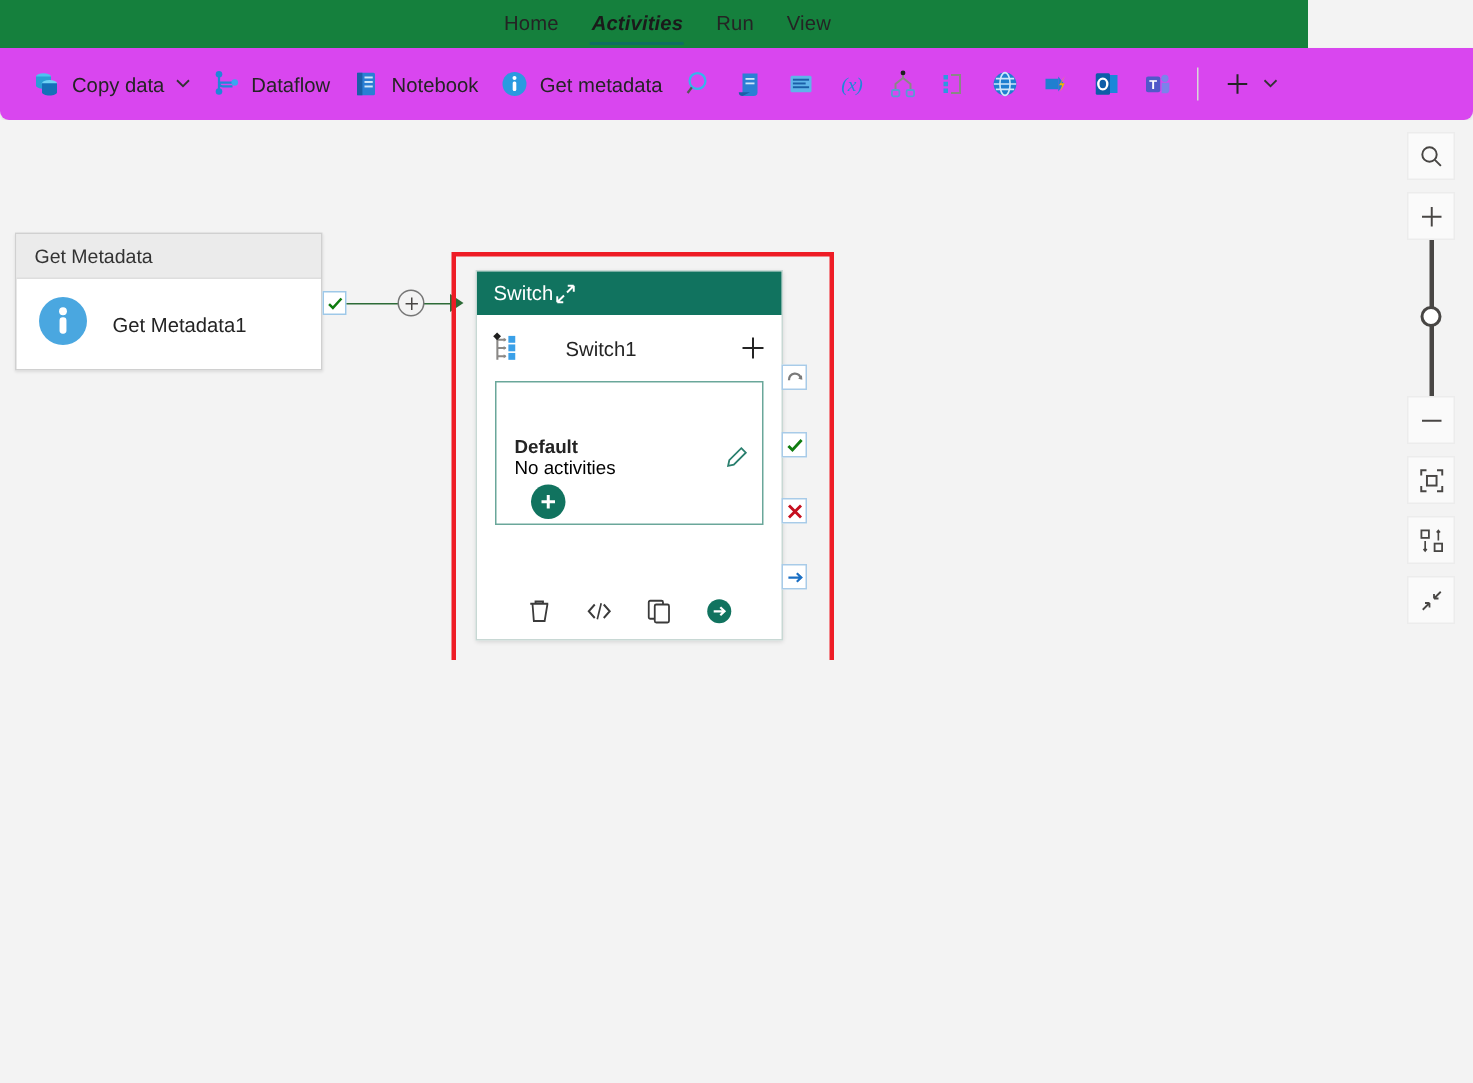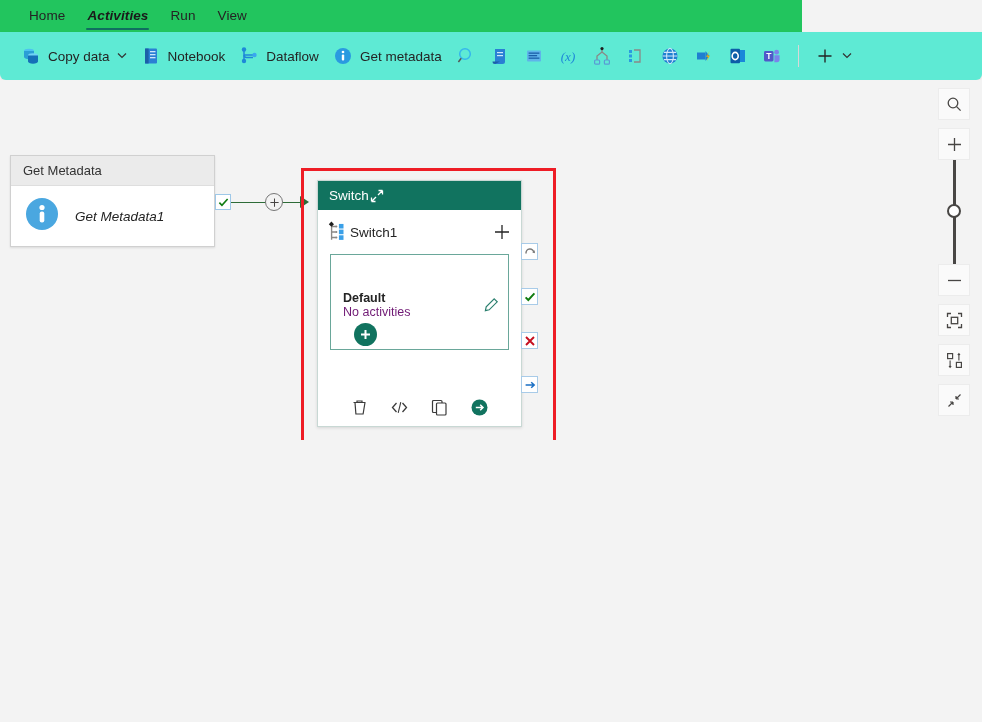--- a/index.html
+++ b/index.html
@@ -8,37 +8,37 @@
     width: 982px; height: 722px;
     font-family: "Liberation Sans", sans-serif;
     background: #ffffff;
     overflow: hidden;
     -webkit-font-smoothing: antialiased;
   }
   #app { position: relative; width: 982px; height: 722px; background: #f3f3f3; }
 
   
   .ribbon-tabs {
-    position: absolute; left: 0; top: 0; width: 802px; height: 32px;
-    background: #22c55e; display: flex; align-items: center; padding-left: 18px;
+    position: absolute; left: 0; top: 0; width: 872px; height: 32px;
+    background: #15803d; display: flex; align-items: center; padding-left: 18px; justify-content: center;
   }
   .ribbon-tab {
     position: relative; font-size: 13.5px; color: #242424; padding: 0 11px;
     height: 32px; line-height: 32px; cursor: pointer; letter-spacing: .1px;
   }
   .ribbon-tab.active { font-weight: bold; color: #1a1a1a; font-style: italic; }
   .ribbon-tab.active::after {
     content: ""; position: absolute; left: 10px; right: 10px; bottom: 2px;
     height: 2.5px; background: #0f6e60; border-radius: 2px;
   }
 
   
   .ribbon-bar {
     position: absolute; left: 0; top: 32px; width: 982px; height: 48px;
-    background: #5eead4; border-radius: 0 0 6px 6px;
+    background: #d946ef; border-radius: 0 0 6px 6px;
     display: flex; align-items: center; padding-left: 14px;
     box-shadow: 0 1px 2px rgba(0,0,0,0.08);
   }
   .tb-item {
     display: flex; align-items: center; height: 34px; padding: 0 7px;
     border-radius: 4px; cursor: pointer; white-space: nowrap;
   }
   .tb-label { font-size: 13.5px; color: #242424; margin-left: 7px; }
   .tb-caret { margin-left: 7px; font-size: 9px; color: #444; }
   .tb-icon { width: 20px; height: 20px; display: block; flex: 0 0 20px; }
@@ -56,21 +56,21 @@
   .node-getmeta {
     position: absolute; left: 10px; top: 75px; width: 205px; height: 92px;
     background: #ffffff; border: 1px solid #d0d0d0;
     box-shadow: 0 1px 2px rgba(0,0,0,.10);
   }
   .gm-header {
     height: 30px; background: #ebebeb; border-bottom: 1px solid #dedede;
     font-size: 13px; color: #333; display: flex; align-items: center; padding-left: 12px;
   }
   .gm-body { display: flex; align-items: center; height: 60px; padding-left: 12px; }
-  .gm-name { font-size: 13.5px; color: #242424; margin-left: 14px; font-style: italic; }
+  .gm-name { font-size: 13.5px; color: #242424; margin-left: 14px; }
 
   
   .gm-check {
     position: absolute; left: 215px; top: 114px; width: 16px; height: 16px;
     background: #fff; border: 1px solid #9ec8e8; display: flex;
     align-items: center; justify-content: center;
   }
   .gm-check svg { width: 11px; height: 11px; }
 
   
@@ -105,29 +105,29 @@
   .sw-header {
     height: 29px; background: #11735f; display: flex; align-items: center;
     padding: 0 8px 0 11px;
   }
   .sw-title { font-size: 13.5px; color: #ffffff; }
   .sw-expand { width: 16px; height: 16px; cursor: pointer; }
   .sw-row {
     height: 44px; display: flex; align-items: center; padding: 0 10px 0 9px;
   }
   .sw-icon { width: 22px; height: 22px; flex: 0 0 22px; }
-  .sw-name { font-size: 13.5px; color: #242424; margin-left: 1px; flex: 1; }
+  .sw-name { font-size: 13.5px; color: #242424; margin-left: 28px; flex: 1; }
   .sw-add { width: 18px; height: 18px; cursor: pointer; }
 
   .sw-case-box {
     margin: 0 12px; height: 96px; border: 1px solid #6aa79a; background: #fff;
     position: relative; padding: 36px 0 0 12px;
   }
   .sw-case-title { font-size: 12.5px; font-weight: bold; color: #242424; line-height: 14px;}
-  .sw-case-sub { font-size: 12.5px; color: #701a75; line-height: 15px; }
+  .sw-case-sub { font-size: 12.5px; color: #000000; line-height: 15px; }
   .sw-case-pencil { position: absolute; right: 9px; top: 42px; width: 16px; height: 16px; cursor: pointer;}
   .sw-case-plus {
     position: absolute; left: 23px; top: 68px; width: 23px; height: 23px;
     border-radius: 50%; background: #11735f; display: flex;
     align-items: center; justify-content: center; cursor: pointer;
   }
   .sw-case-plus svg { width: 13px; height: 13px; }
 
   .sw-actions {
     position: absolute; left: 0; right: 0; bottom: 0; height: 38px;
@@ -219,41 +219,41 @@
       <span class="tb-caret">
         <svg width="10" height="7" viewBox="0 0 10 7">
             <path d="M1 1.5L5 5.5L9 1.5" stroke="#333" stroke-width="1.2" fill="none"></path>
           </svg>
       </span>
     </div>
 
     <div class="tb-item">
       <span class="tb-icon">
         <svg viewBox="0 0 20 20">
+            <path d="M5 4v5c0 1.5 1 2.5 2.5 2.5H14M5 9h9" stroke="#1e88d8" stroke-width="1.5" fill="none"></path>
+            <circle cx="5" cy="3.5" r="2.2" fill="#1e88d8"></circle>
+            <circle cx="15.5" cy="9" r="2.2" fill="#3aa6ef"></circle>
+            <circle cx="5" cy="15" r="2.2" fill="#1e88d8"></circle>
+            <path d="M5 9v6" stroke="#1e88d8" stroke-width="1.5"></path>
+          </svg>
+      </span>
+      <span class="tb-label">Dataflow</span>
+    </div>
+
+    <div class="tb-item">
+      <span class="tb-icon">
+        <svg viewBox="0 0 20 20">
             <rect x="4" y="2.5" width="12" height="15" rx="1" fill="#2a7fd4"></rect>
             <rect x="4" y="2.5" width="3.6" height="15" fill="#1b5fa8"></rect>
             <rect x="9" y="5" width="5.5" height="1.3" fill="#cfe6fa"></rect>
             <rect x="9" y="8" width="5.5" height="1.3" fill="#cfe6fa"></rect>
             <rect x="9" y="11" width="5.5" height="1.3" fill="#cfe6fa"></rect>
           </svg>
       </span>
       <span class="tb-label">Notebook</span>
-    </div>
-
-    <div class="tb-item">
-      <span class="tb-icon">
-        <svg viewBox="0 0 20 20">
-            <path d="M5 4v5c0 1.5 1 2.5 2.5 2.5H14M5 9h9" stroke="#1e88d8" stroke-width="1.5" fill="none"></path>
-            <circle cx="5" cy="3.5" r="2.2" fill="#1e88d8"></circle>
-            <circle cx="15.5" cy="9" r="2.2" fill="#3aa6ef"></circle>
-            <circle cx="5" cy="15" r="2.2" fill="#1e88d8"></circle>
-            <path d="M5 9v6" stroke="#1e88d8" stroke-width="1.5"></path>
-          </svg>
-      </span>
-      <span class="tb-label">Dataflow</span>
     </div>
 
     <div class="tb-item">
       <span class="tb-icon">
         <svg viewBox="0 0 20 20">
             <circle cx="10" cy="10" r="8" fill="#2a9ae0"></circle>
             <circle cx="10" cy="6" r="1.35" fill="#fff"></circle>
             <rect x="8.8" y="8.4" width="2.4" height="6.2" rx="1" fill="#fff"></rect>
           </svg>
       </span>

